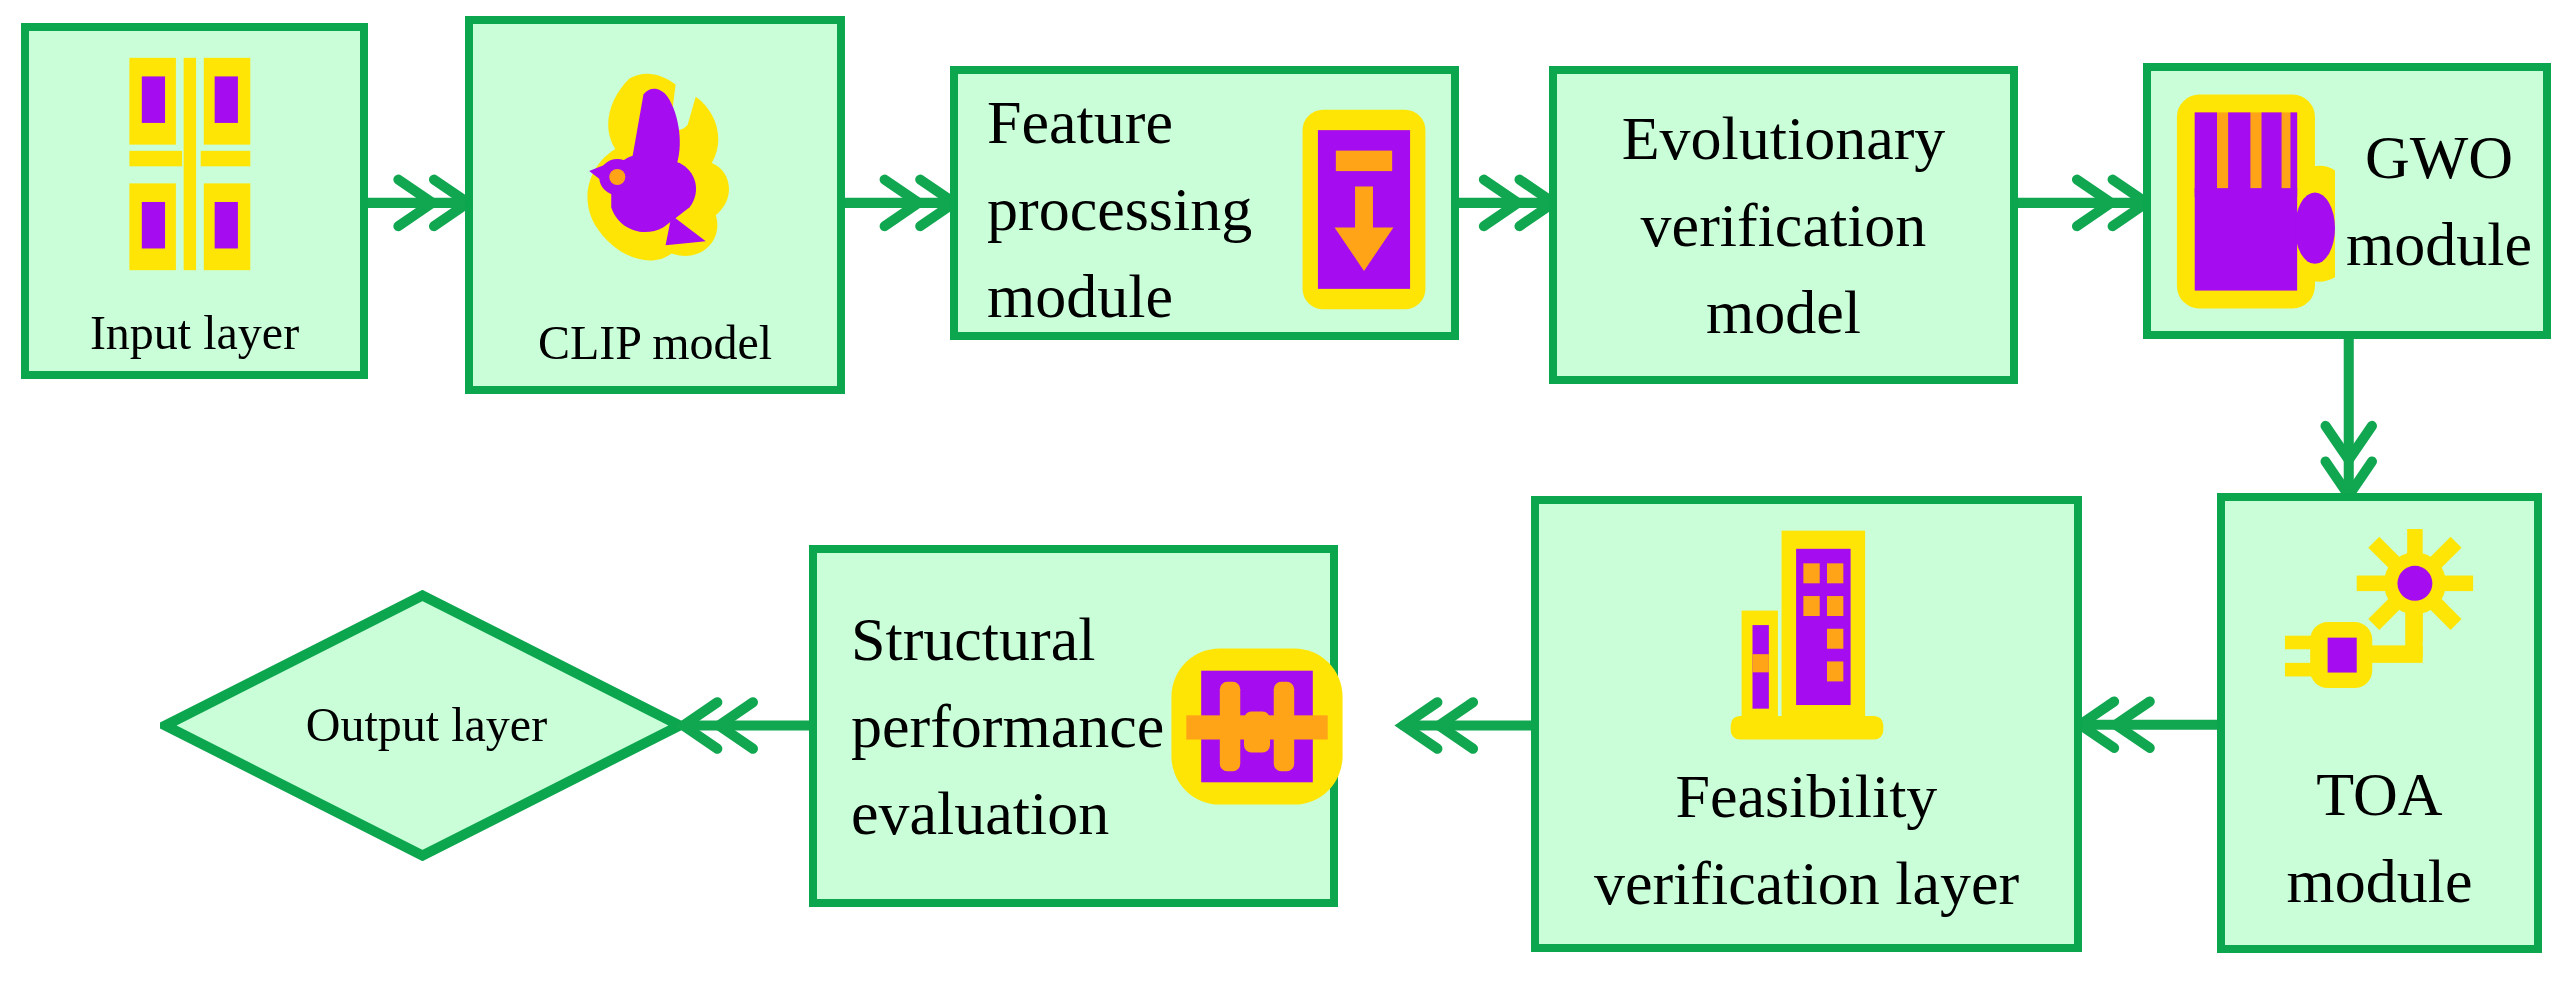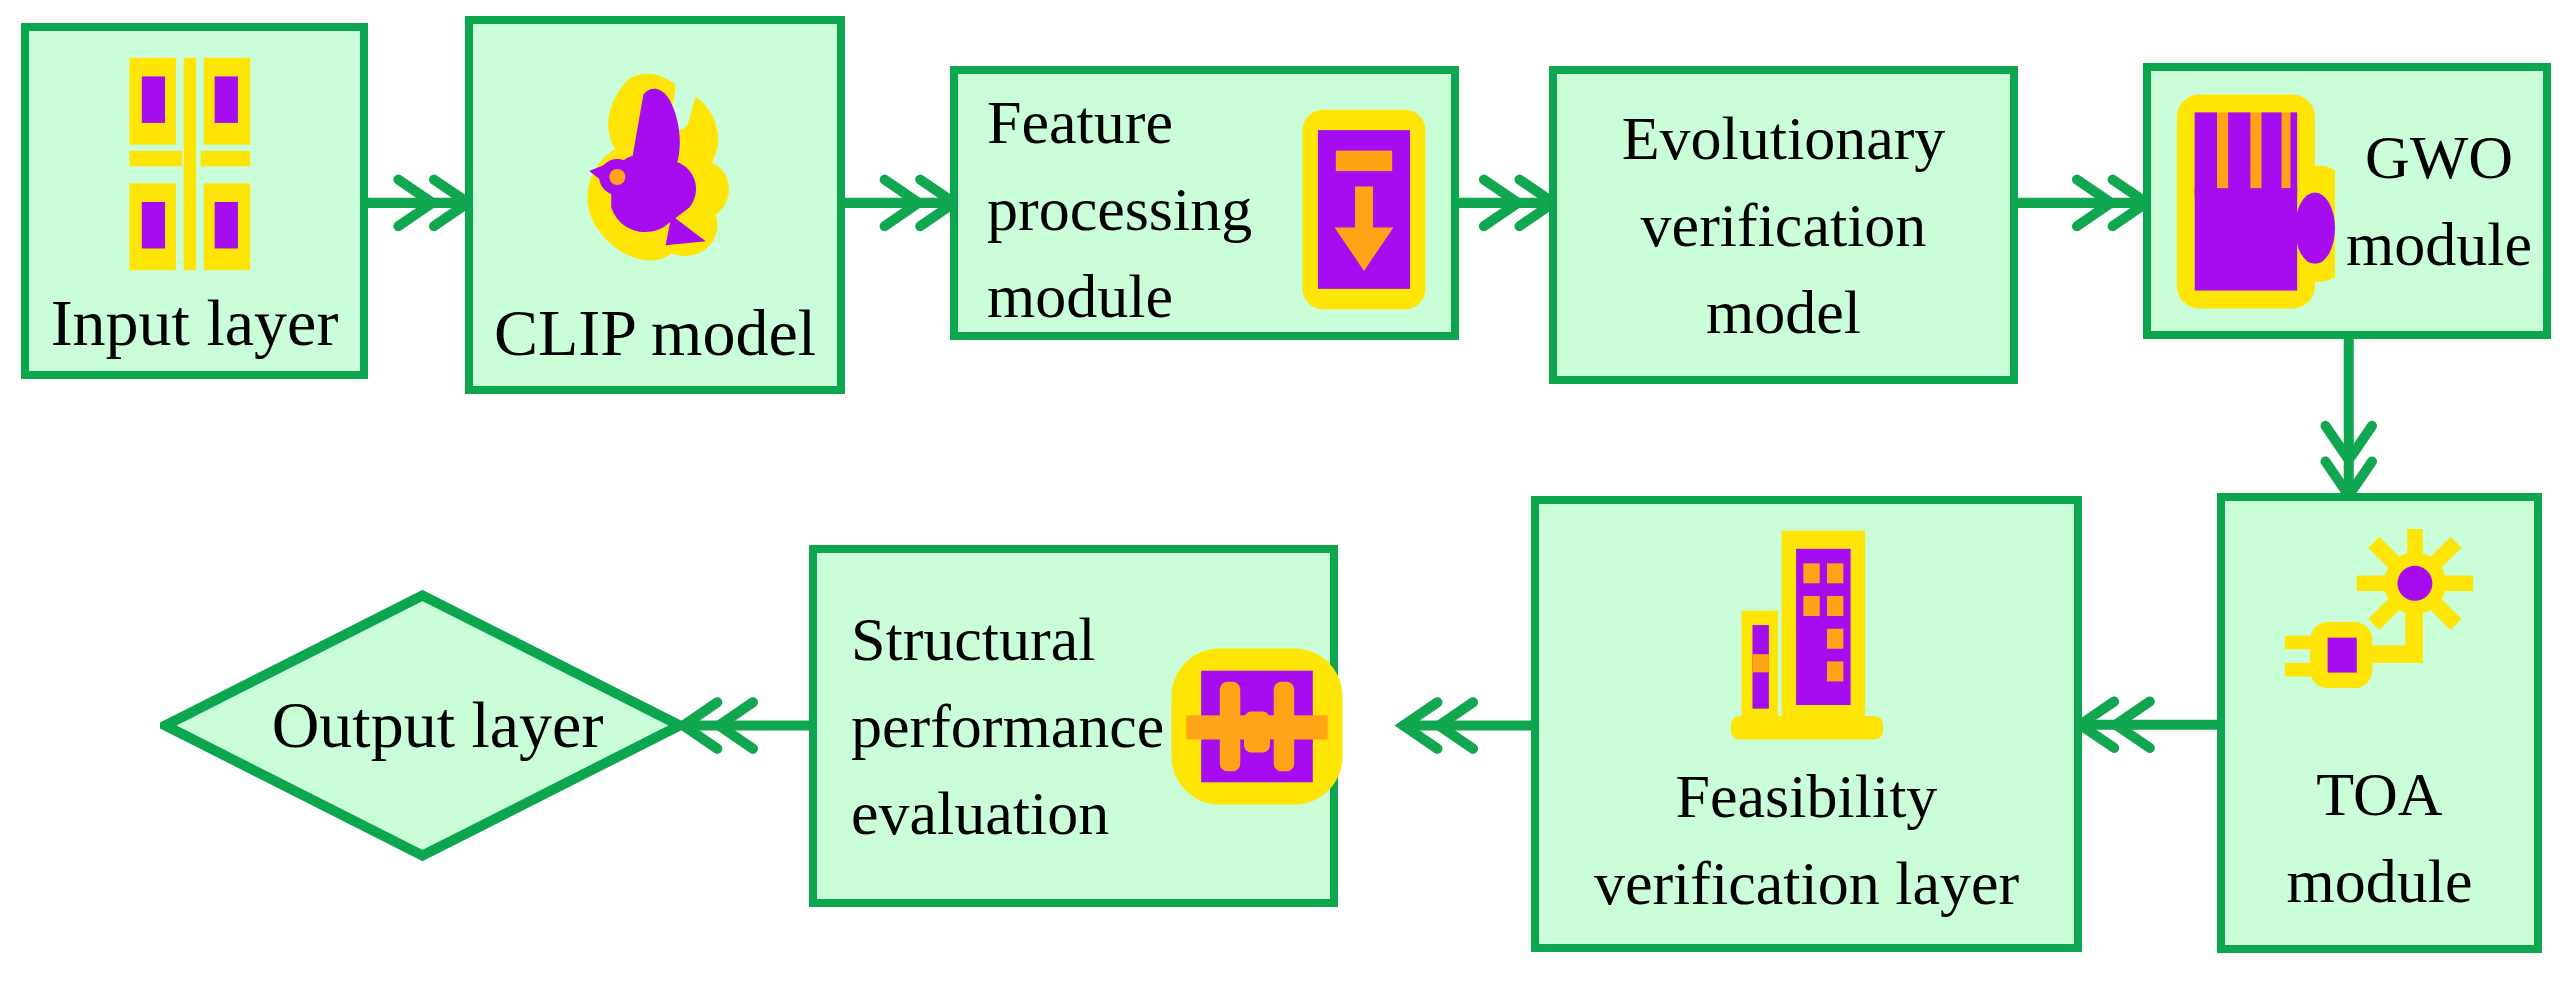--- a/index.html
+++ b/index.html
@@ -18,32 +18,32 @@
   }
   .node{
     position:absolute;box-sizing:border-box;
     background:var(--box-fill);
     border:8.5px solid var(--box-border);
     display:flex;
   }
   .col{flex-direction:column;align-items:center;}
   .row{flex-direction:row;align-items:center;}
   .lbl{color:var(--text);white-space:nowrap;}
-  .lbl-lg{font-size:66px;line-height:1.1;}
+  .lbl-lg{font-size:48px;line-height:1.1;}
   .lbl-md{font-size:62px;line-height:87px;}
   .t-center{text-align:center;}
   .t-left{text-align:left;}
   .arrow-layer{position:absolute;left:0;top:0;}
   .arrow-layer line,.arrow-layer polyline{
     stroke:var(--arrow);stroke-width:13;fill:none;stroke-linecap:round;
   }
   .diamond-wrap{position:absolute;left:160px;top:590px;width:525px;height:271px;}
   .diamond-wrap svg{position:absolute;left:0;top:0;}
   .diamond-label{
-    position:absolute;left:15px;top:0;width:100%;height:100%;
+    position:absolute;left:4px;top:0;width:100%;height:100%;
     display:flex;align-items:center;justify-content:center;
   }
   .icon{flex:none;}
   .iy{fill:var(--icon-yellow);}
   .ip{fill:var(--icon-purple);}
   .io{fill:var(--icon-orange);}
 </style>
 </head>
 <body>
 

